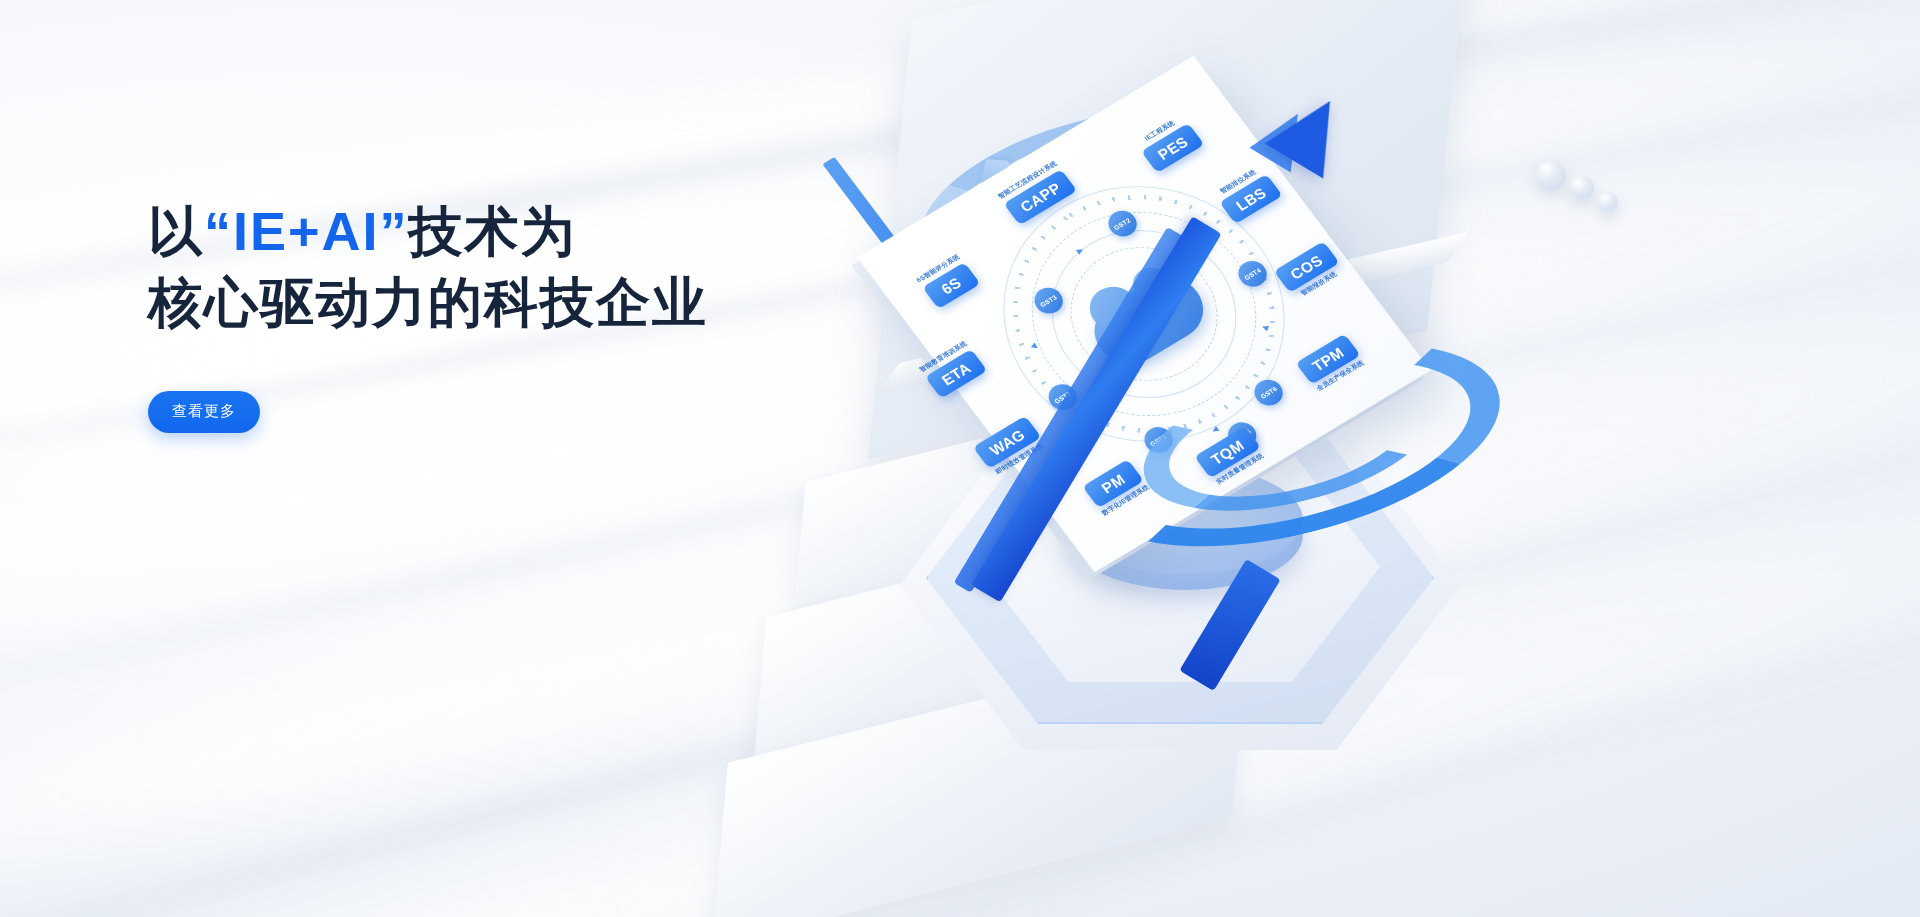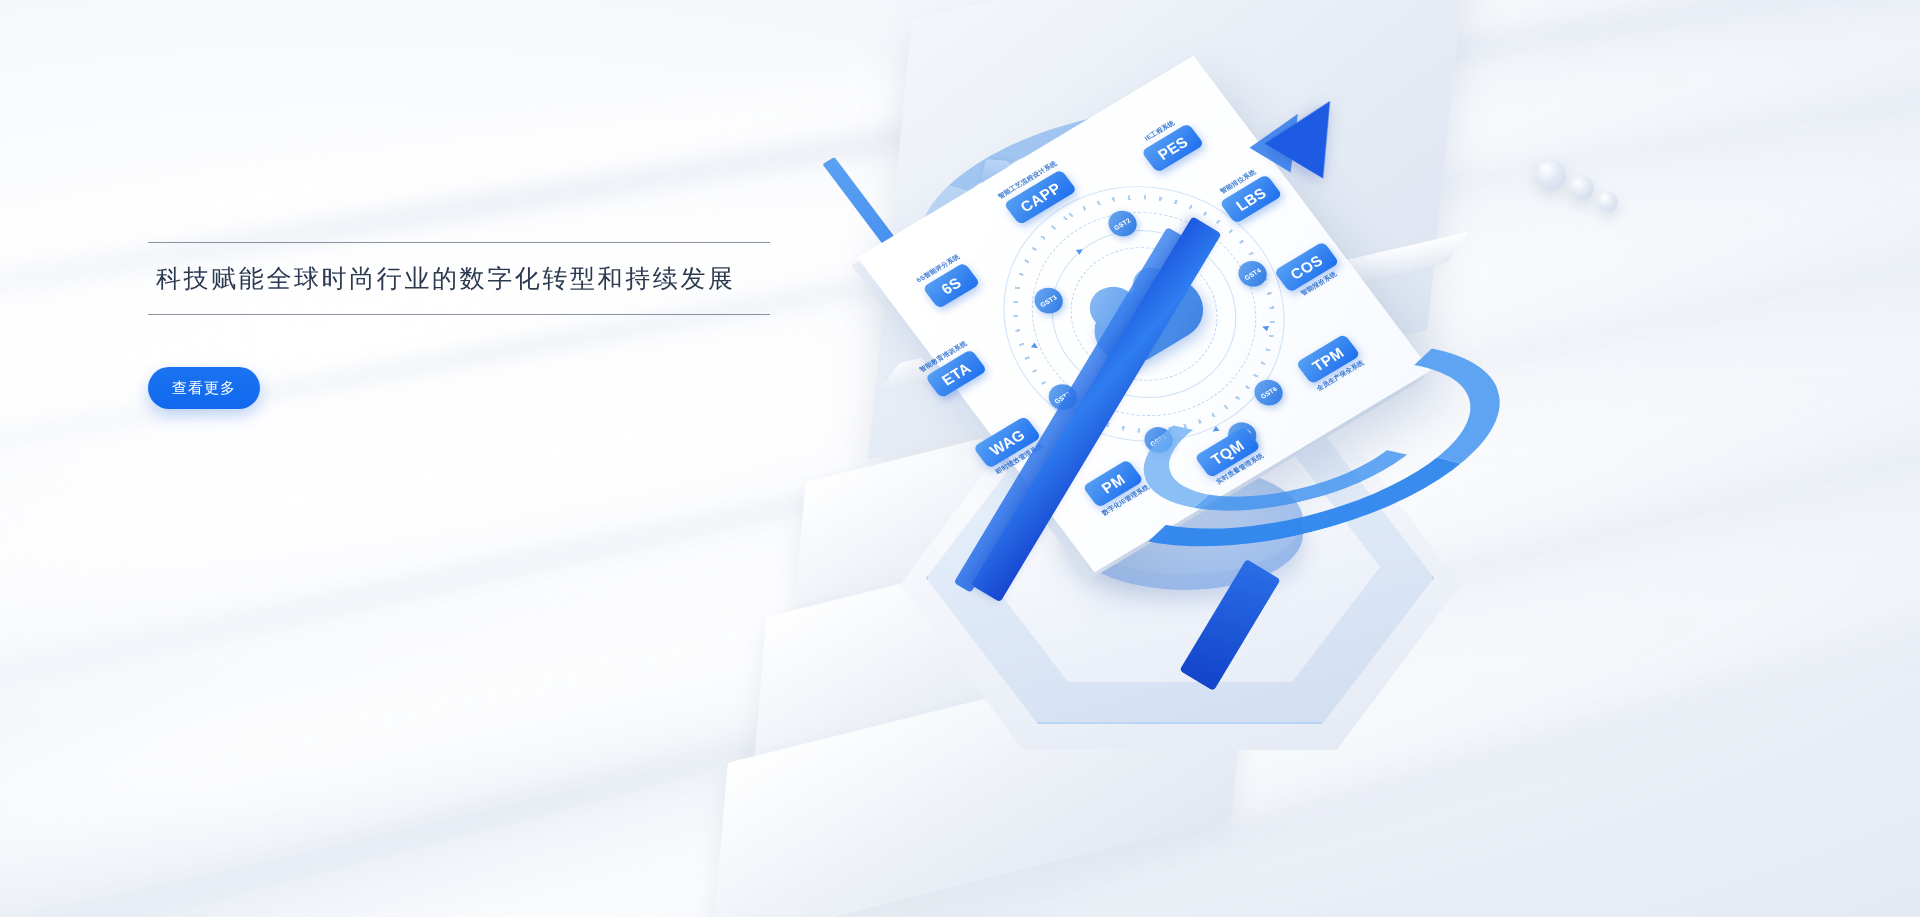--- a/index.html
+++ b/index.html
@@ -290,26 +290,25 @@
     <div class="shade" style="--h:18px; --r:-10deg;--b:9px;  --o:.45; top:236px;"></div>
     <div class="streak" style="--h:90px; --r:-11deg;--b:26px; --o:.8;  top:300px;"></div>
     <div class="shade" style="--h:20px; --r:-12deg;--b:10px; --o:.4;  top:430px;"></div>
     <div class="streak" style="--h:110px;--r:-13deg;--b:30px; --o:.85; top:500px;"></div>
     <div class="shade" style="--h:24px; --r:-14deg;--b:12px; --o:.5;  top:650px;"></div>
     <div class="streak" style="--h:120px;--r:-15deg;--b:32px; --o:.9;  top:720px;"></div>
     <div class="shade" style="--h:26px; --r:-16deg;--b:12px; --o:.45; top:860px;"></div>
   </div>
 
   <div class="copy">
-
-    <div class="subwrap">
-      <div class="rule"></div>
-      <div class="sub">科技赋能全球时尚行业的数字化转型和持续发展</div>
-      <div class="rule"></div>
+    <div class="headline">
+      <span>以</span><span class="qm">“</span><span class="accent">IE+AI</span><span class="qm">”</span><span>技术为</span>
+      <div>核心驱动力的科技企业</div>
     </div>
+
 
     <button class="cta">查看更多</button>
   </div>
 
   <div class="scene">
 
     <div class="slab-back"></div>
     <div class="slab-back-edge"></div>
 
     <div class="step" style="left:-30px; top:430px; width:430px; height:130px;"></div>

